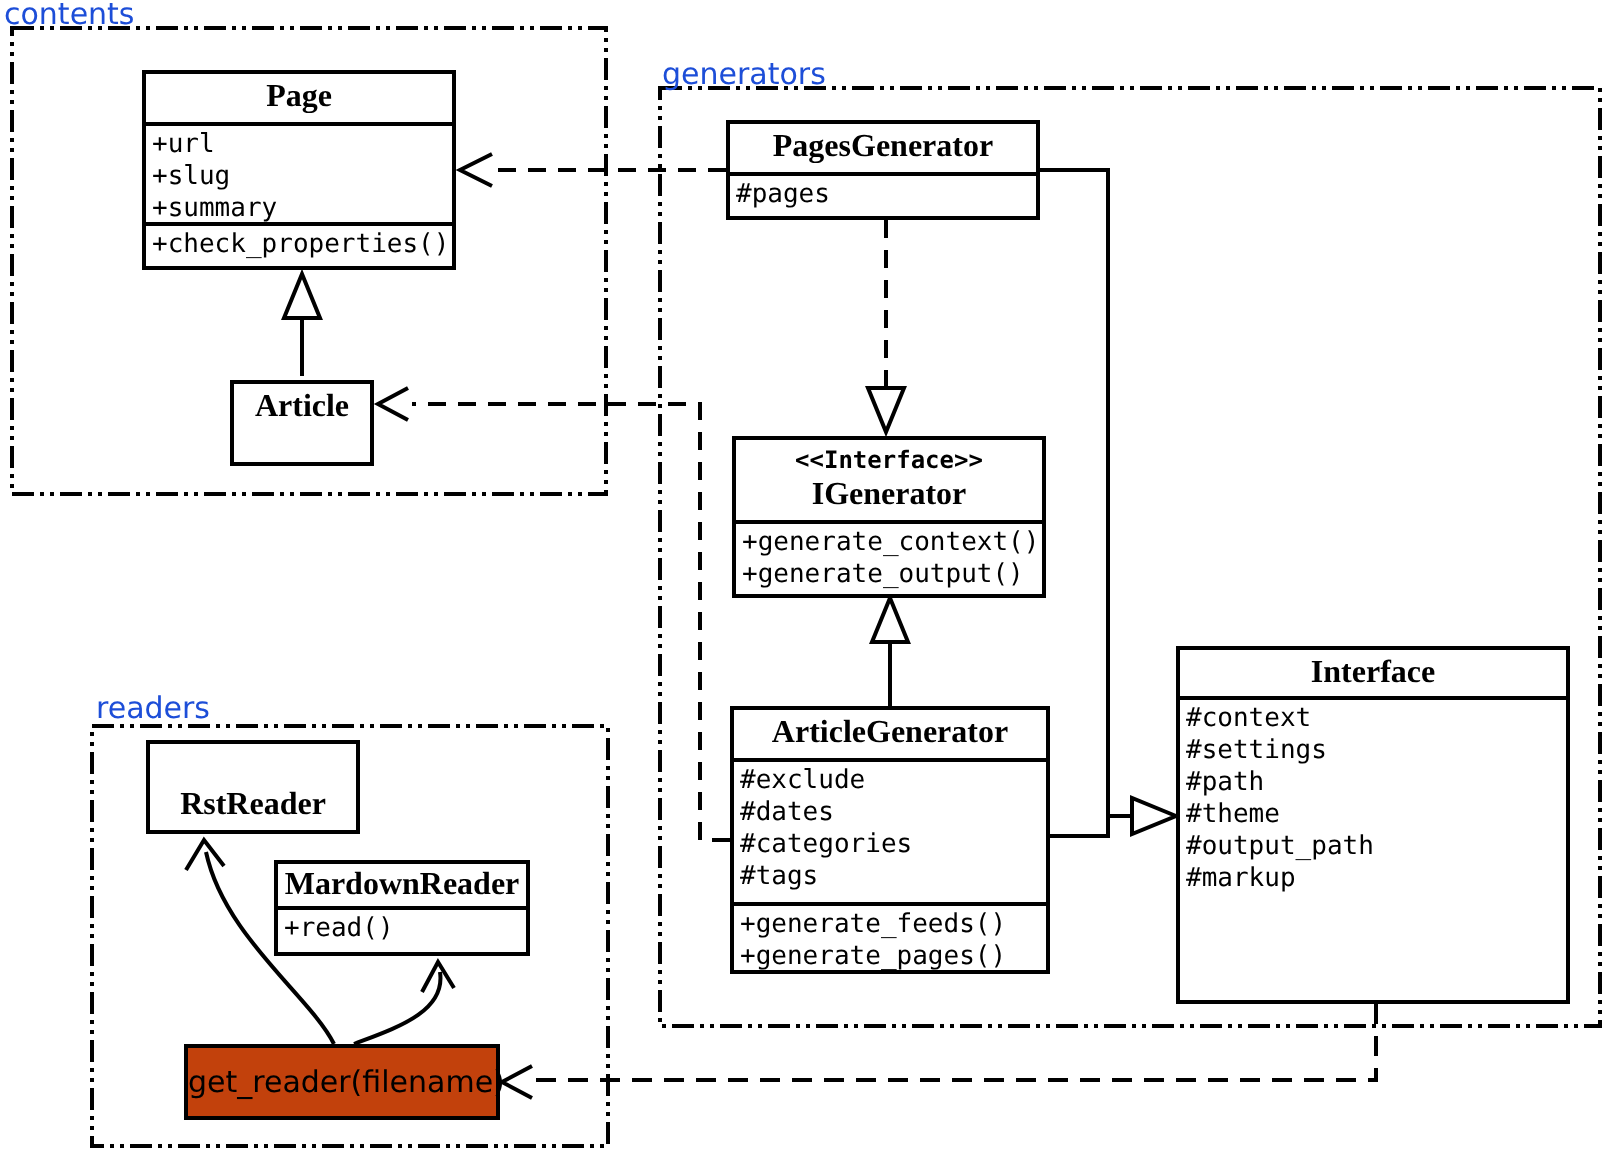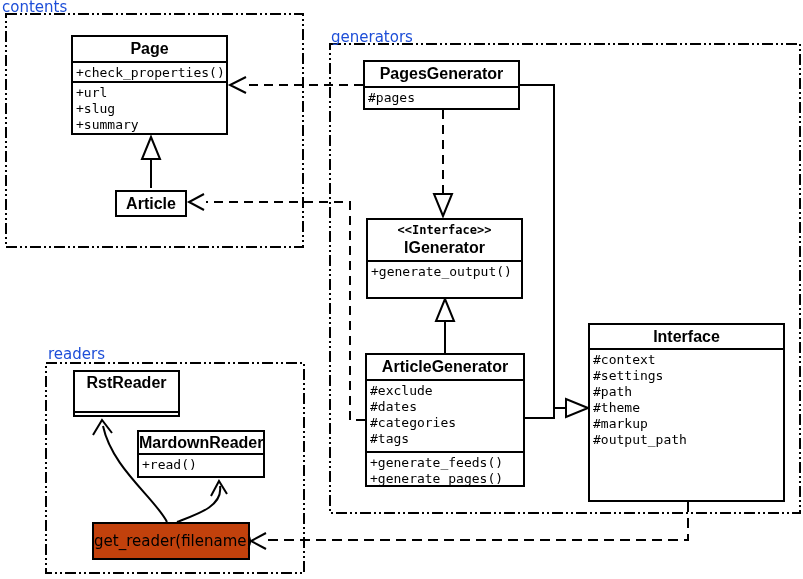--- a/index.html
+++ b/index.html
@@ -11,21 +11,21 @@
   .pkg-label {
     position:absolute; font-size:15px; line-height:15px; color:#1d4ed8;
     font-family:"DejaVu Sans", sans-serif; white-space:nowrap;
   }
   .uml-class {
     position:absolute; background:#ffffff; border:2px solid #000;
     box-sizing:border-box; overflow:hidden;
   }
   .uml-title {
     font-weight:bold; text-align:center; font-size:16px;
-    font-family:Liberation Sans, sans-serif; white-space:nowrap;
+    font-family:Liberation Serif, serif; white-space:nowrap;
   }
   .uml-stereotype {
     font-family:"DejaVu Sans Mono", monospace; font-weight:bold;
     font-size:12px; text-align:center; line-height:15px; white-space:nowrap;
   }
   .uml-comp { border-top:2px solid #000; box-sizing:border-box; padding-top:2px; }
   .uml-line {
     font-family:"DejaVu Sans Mono", monospace; font-size:13px;
     line-height:16px; padding:0 3px; white-space:pre;
   }
@@ -94,47 +94,48 @@
       <polyline points="211,496 219,481 227,494"></polyline>
     </g>
   </svg>
 
   <div class="pkg-label" style="left:2px; top:0px;">contents</div>
   <div class="pkg-label" style="left:331px; top:30px;">generators</div>
   <div class="pkg-label" style="left:48px; top:347px;">readers</div>
 
   <div class="uml-class" style="left:71px; top:35px; width:157px; height:100px;">
     <div class="uml-title" style="height:24px; line-height:24px;">Page</div>
-    <div class="uml-comp">
-      <div class="uml-line">+check_properties()</div>
-    </div>
     <div class="uml-comp" style="height:50px;">
       <div class="uml-line">+url</div>
       <div class="uml-line">+slug</div>
       <div class="uml-line">+summary</div>
     </div>
+    <div class="uml-comp">
+      <div class="uml-line">+check_properties()</div>
+    </div>
   </div>
 
-  <div class="uml-class" style="left:115px; top:190px; width:72px; height:27px;">
+  <div class="uml-class" style="left:115px; top:190px; width:72px; height:43px;">
     <div class="uml-title" style="height:23px; line-height:23px;">Article</div>
   </div>
 
   <div class="uml-class" style="left:363px; top:60px; width:157px; height:50px;">
     <div class="uml-title" style="height:24px; line-height:24px;">PagesGenerator</div>
     <div class="uml-comp">
       <div class="uml-line">#pages</div>
     </div>
   </div>
 
   <div class="uml-class" style="left:366px; top:218px; width:157px; height:81px;">
     <div style="padding-top:3px;">
       <div class="uml-stereotype">&lt;&lt;Interface&gt;&gt;</div>
       <div class="uml-title" style="height:20px; line-height:20px;">IGenerator</div>
     </div>
     <div class="uml-comp" style="margin-top:2px;">
+      <div class="uml-line">+generate_context()</div>
       <div class="uml-line">+generate_output()</div>
     </div>
   </div>
 
   <div class="uml-class" style="left:365px; top:353px; width:160px; height:134px;">
     <div class="uml-title" style="height:24px; line-height:24px;">ArticleGenerator</div>
     <div class="uml-comp" style="height:72px;">
       <div class="uml-line">#exclude</div>
       <div class="uml-line">#dates</div>
       <div class="uml-line">#categories</div>
@@ -146,27 +147,27 @@
     </div>
   </div>
 
   <div class="uml-class" style="left:588px; top:323px; width:197px; height:179px;">
     <div class="uml-title" style="height:23px; line-height:23px;">Interface</div>
     <div class="uml-comp" style="height:97px;">
       <div class="uml-line">#context</div>
       <div class="uml-line">#settings</div>
       <div class="uml-line">#path</div>
       <div class="uml-line">#theme</div>
+      <div class="uml-line">#output_path</div>
       <div class="uml-line">#markup</div>
-      <div class="uml-line">#output_path</div>
     </div>
   </div>
 
   <div class="uml-class" style="left:73px; top:370px; width:107px; height:47px;">
-    <div class="uml-title" style="height:39px; line-height:21px;">RstReader</div>
+    <div class="uml-title" style="height:39px; line-height:21px;margin-top:20px;">RstReader</div>
     <div class="uml-comp">
       <div class="uml-line">+read()</div>
     </div>
   </div>
 
   <div class="uml-class" style="left:137px; top:430px; width:128px; height:48px;">
     <div class="uml-title" style="height:21px; line-height:21px;">MardownReader</div>
     <div class="uml-comp">
       <div class="uml-line">+read()</div>
     </div>

